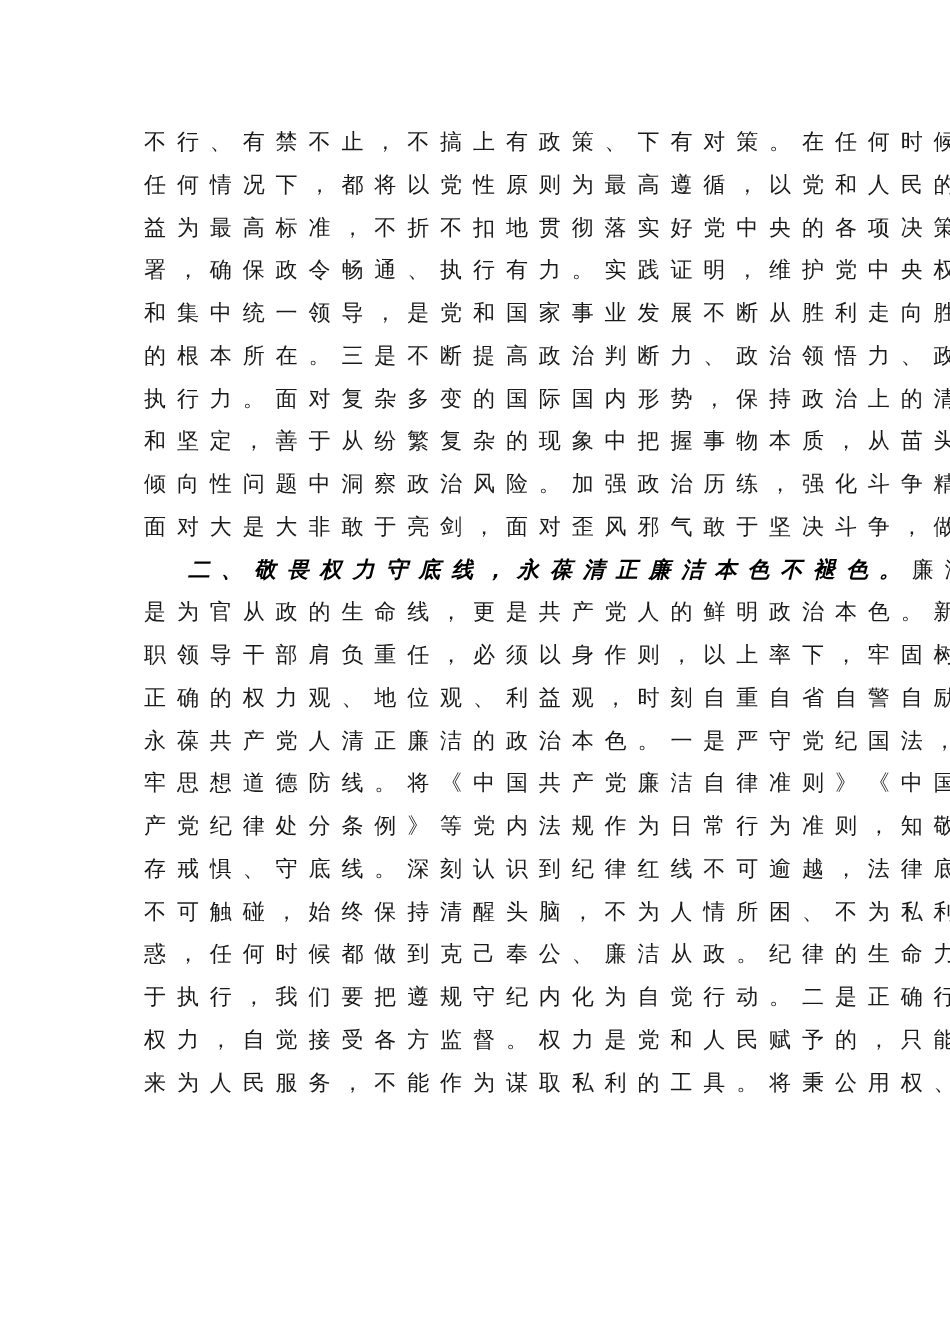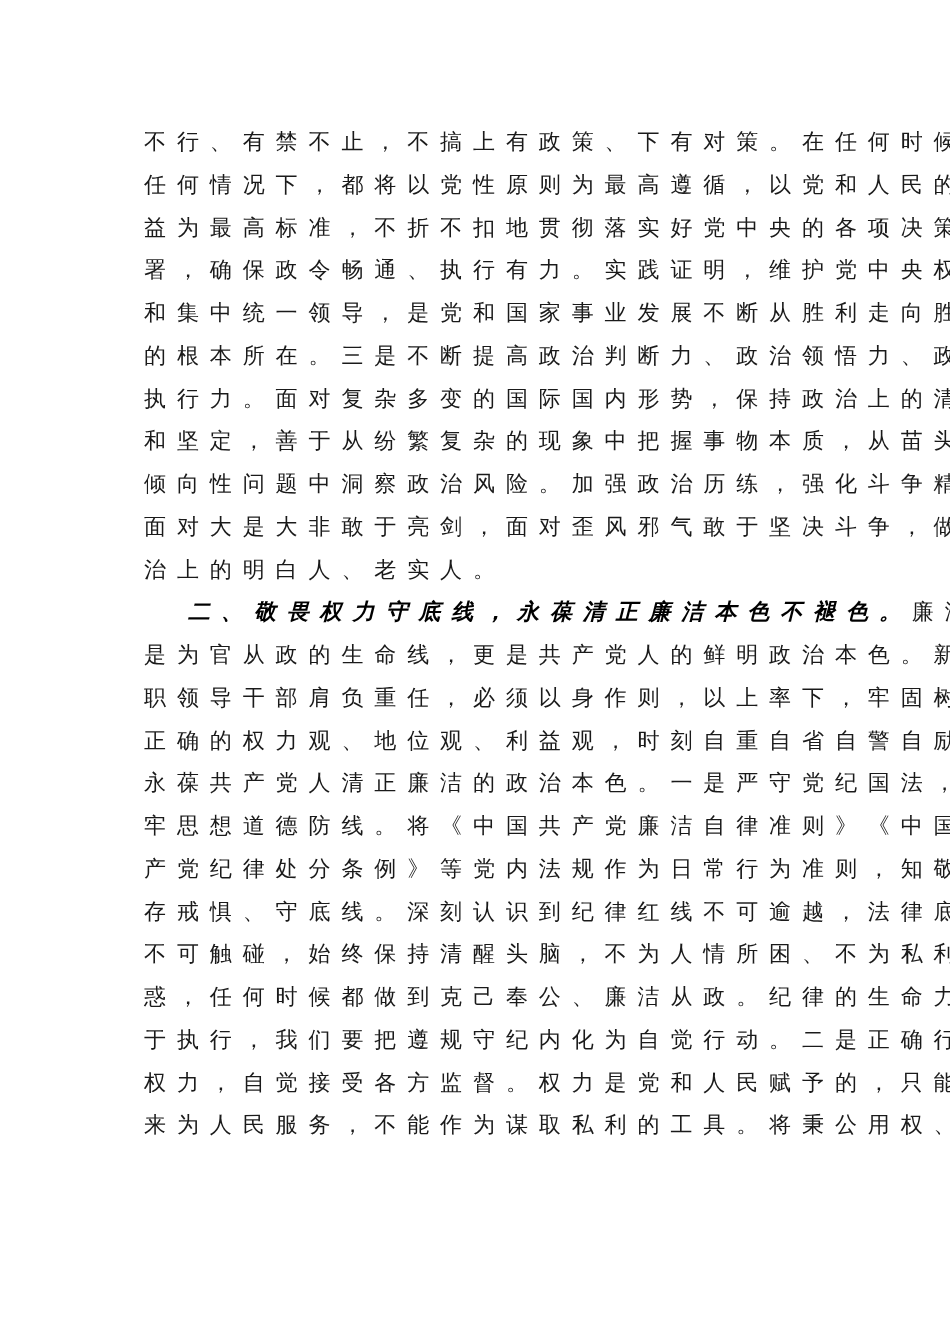--- a/index.html
+++ b/index.html
@@ -47,21 +47,20 @@
     <span class="line">不行、有禁不止，不搞上有政策、下有对策。在任何时候、</span>
     <span class="line">任何情况下，都将以党性原则为最高遵循，以党和人民的利</span>
     <span class="line">益为最高标准，不折不扣地贯彻落实好党中央的各项决策部</span>
     <span class="line">署，确保政令畅通、执行有力。实践证明，维护党中央权威</span>
     <span class="line">和集中统一领导，是党和国家事业发展不断从胜利走向胜利</span>
     <span class="line">的根本所在。三是不断提高政治判断力、政治领悟力、政治</span>
     <span class="line">执行力。面对复杂多变的国际国内形势，保持政治上的清醒</span>
     <span class="line">和坚定，善于从纷繁复杂的现象中把握事物本质，从苗头性</span>
     <span class="line">倾向性问题中洞察政治风险。加强政治历练，强化斗争精神</span>
     <span class="line">面对大是大非敢于亮剑，面对歪风邪气敢于坚决斗争，做政</span>
-    <span class="line">治上的明白人、老实人。</span>
   </div>
 
   <div>
     <span class="line indent"><span class="heading">二、敬畏权力守底线，永葆清正廉洁本色不褪色。</span><span>廉洁</span></span>
     <span class="line">是为官从政的生命线，更是共产党人的鲜明政治本色。新任</span>
     <span class="line">职领导干部肩负重任，必须以身作则，以上率下，牢固树立</span>
     <span class="line">正确的权力观、地位观、利益观，时刻自重自省自警自励，</span>
     <span class="line">永葆共产党人清正廉洁的政治本色。一是严守党纪国法，筑</span>
     <span class="line">牢思想道德防线。将《中国共产党廉洁自律准则》《中国共</span>
     <span class="line">产党纪律处分条例》等党内法规作为日常行为准则，知敬畏</span>

